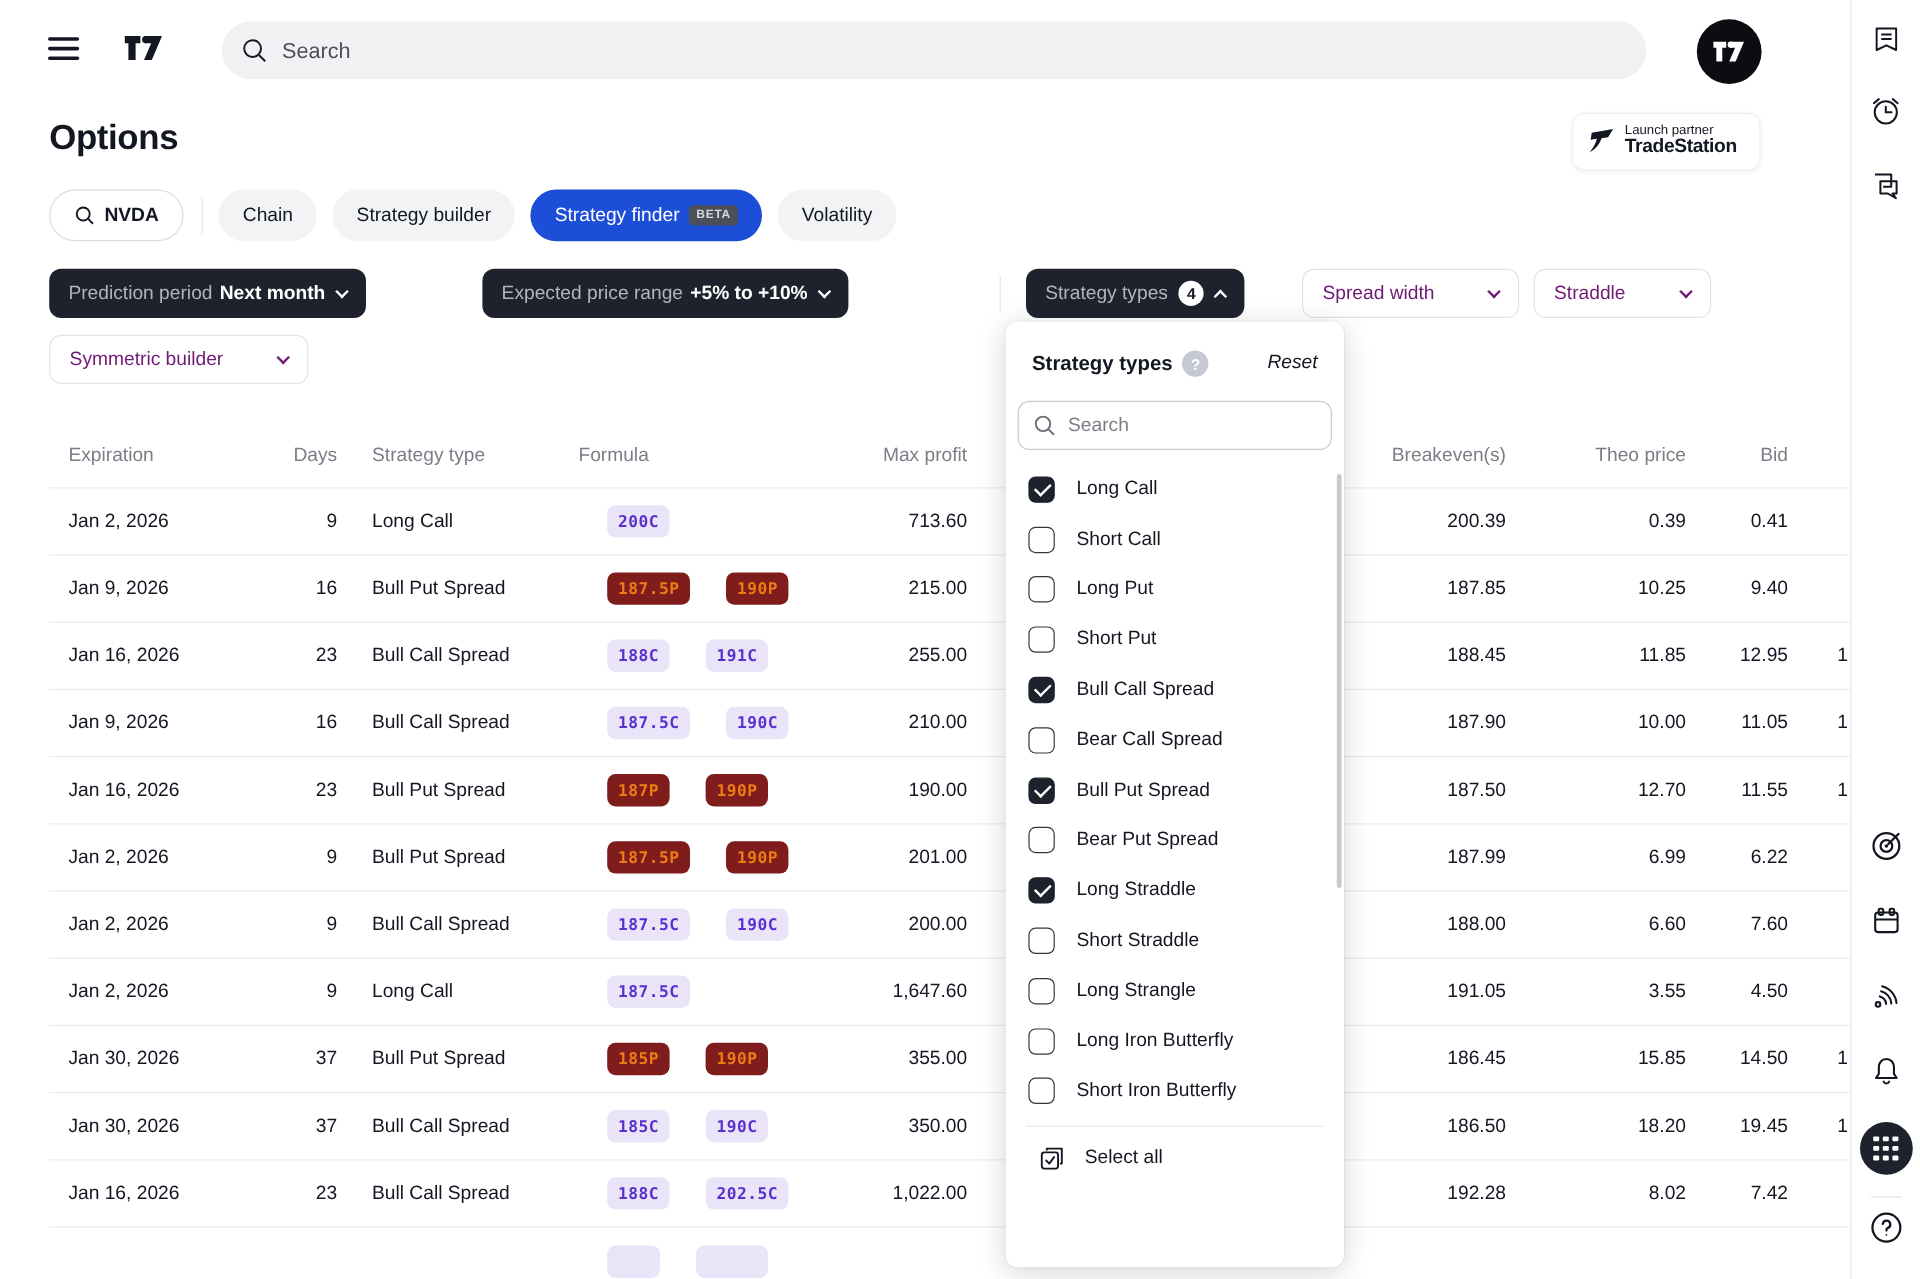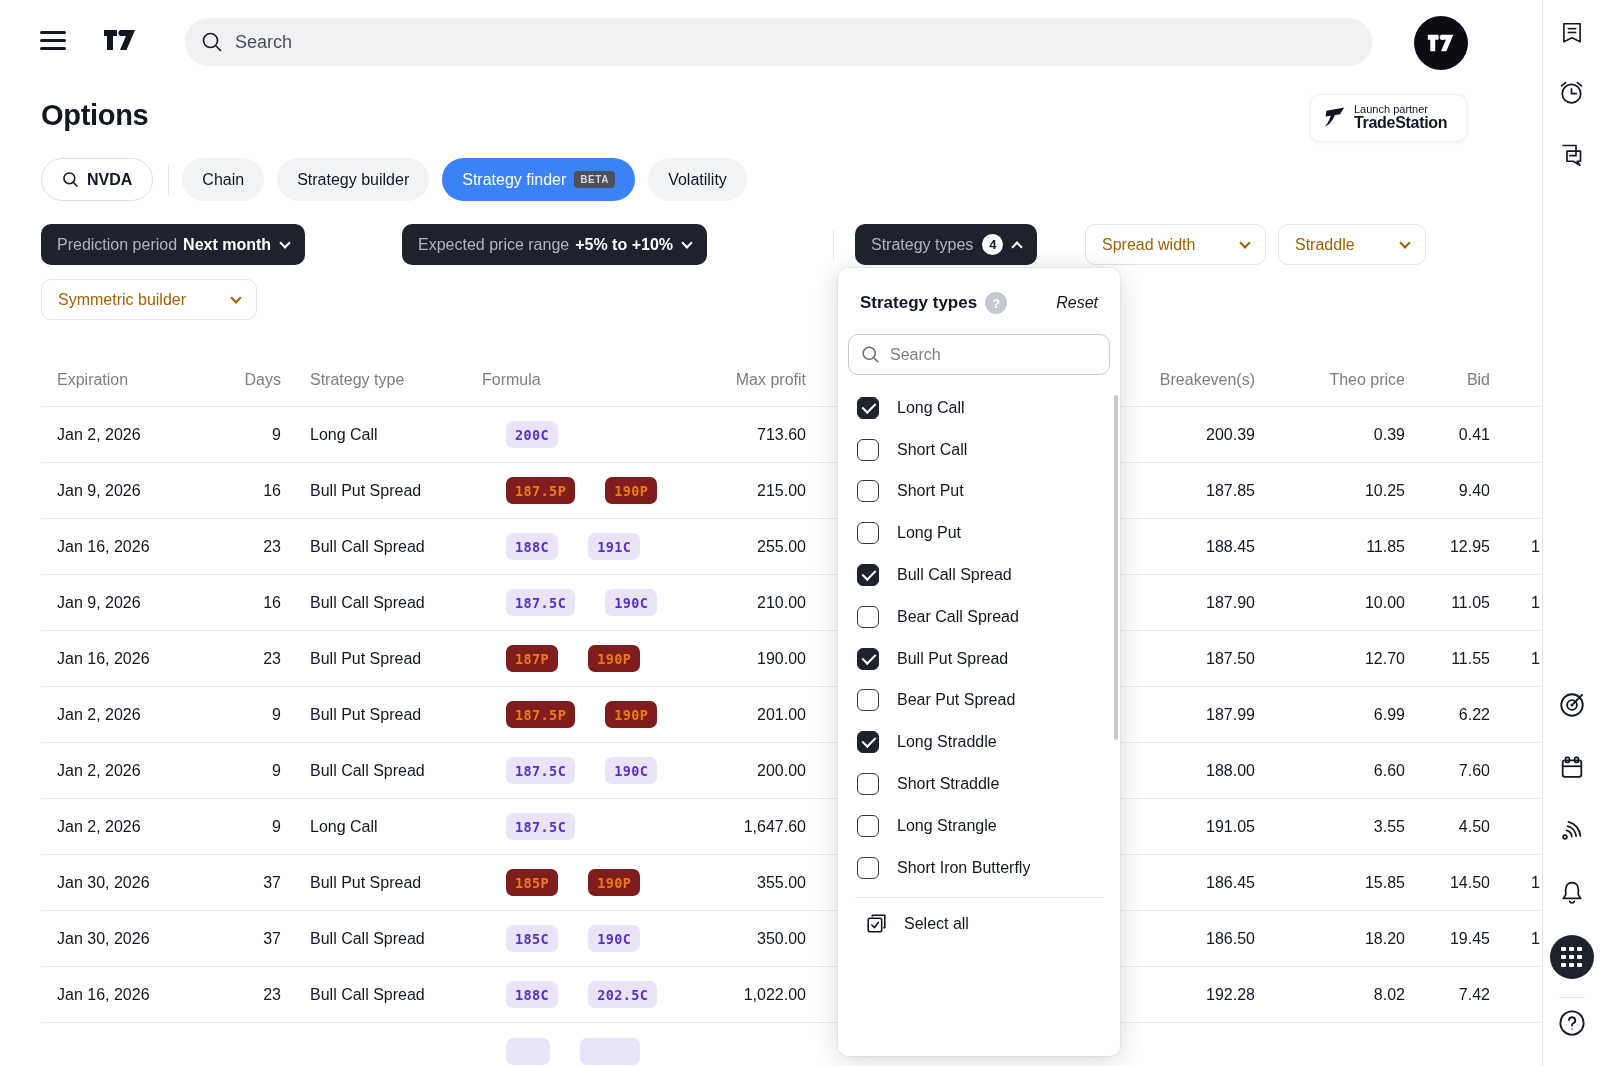--- a/index.html
+++ b/index.html
@@ -37,31 +37,31 @@
   .ts-badge .txt { margin-left:7px; line-height:1.05; }
   .ts-badge .l1 { font-size:11px; color:#131722; }
   .ts-badge .l2 { font-size:16px; font-weight:700; letter-spacing:-0.3px; }
 
   
   .tabs { left:41px; top:158px; height:43px; display:flex; align-items:center; }
   .pill { height:43px; border-radius:22px; display:flex; align-items:center; padding:0 20px;
     font-size:16px; cursor:pointer; white-space:nowrap; }
   .symbol-pill { background:#fff; border:1px solid #dcdee3; font-weight:700; gap:8px; }
   .tab-pill { background:#f2f3f5; margin-left:13px; color:#131722; }
-  .tab-pill.active { background:#3b82f6; color:#fff; }
+  .tab-pill.active { background:#1d4ed8; color:#fff; }
   .beta { background:#4c505a; color:#d6d8dd; font-size:10px; font-weight:700; letter-spacing:.6px;
     padding:3px 6px; border-radius:4px; margin-left:8px; }
   .tab-sep { width:1px; height:30px; background:#e2e4ea; margin-left:15px; }
 
   
   .fbtn { position:absolute; height:41px; border-radius:10px; display:flex; align-items:center;
     padding:0 16px; font-size:16px; cursor:pointer; white-space:nowrap; }
   .fbtn.dark { background:#1e222d; color:#b2b5be; }
   .fbtn.dark b { color:#fff; font-weight:700; margin-left:6px; }
-  .fbtn.light { background:#fff; border:1px solid #e0e3eb; color:#a16207;gap:36px; }
+  .fbtn.light { background:#fff; border:1px solid #e0e3eb; color:#701a75;gap:36px; }
   .chev { display:inline-block; width:8px; height:8px; border-right:2px solid currentColor;
     border-bottom:2px solid currentColor; transform:rotate(45deg); margin-left:10px; margin-top:-4px; }
   .fbtn.dark .chev { color:#fff; }
   .chev.up { transform:rotate(-135deg); margin-top:5px; }
   .count-badge { width:21px; height:21px; background:#fff; color:#131722; border-radius:50%;
     font-size:13px; font-weight:700; display:flex; align-items:center; justify-content:center; margin-left:9px; }
   .f-sep { position:absolute; left:833px; top:230px; width:1px; height:30px; background:#e2e4ea; }
 
   
   .table { left:41px; top:353px; width:1501px; }
@@ -495,26 +495,26 @@
         <span class="lbl">Long Call</span>
       </div>
 
       <div class="opt">
         <span class="cb"></span>
         <span class="lbl">Short Call</span>
       </div>
 
       <div class="opt">
         <span class="cb"></span>
+        <span class="lbl">Long Put</span>
+      </div>
+
+      <div class="opt">
+        <span class="cb"></span>
         <span class="lbl">Short Put</span>
-      </div>
-
-      <div class="opt">
-        <span class="cb"></span>
-        <span class="lbl">Long Put</span>
       </div>
 
       <div class="opt">
         <span class="cb checked"></span>
         <span class="lbl">Bull Call Spread</span>
       </div>
 
       <div class="opt">
         <span class="cb"></span>
         <span class="lbl">Bear Call Spread</span>
@@ -539,20 +539,24 @@
         <span class="cb"></span>
         <span class="lbl">Short Straddle</span>
       </div>
 
       <div class="opt">
         <span class="cb"></span>
         <span class="lbl">Long Strangle</span>
       </div>
 
 
+      <div class="opt">
+        <span class="cb"></span>
+        <span class="lbl">Long Iron Butterfly</span>
+      </div>
 
       <div class="opt">
         <span class="cb"></span>
         <span class="lbl">Short Iron Butterfly</span>
       </div>
     </div>
   <div class="panel-div"></div>
   <div class="select-all">
     <svg width="25" height="25" viewBox="0 0 24 24" fill="none" stroke="#131722" stroke-width="1.5" stroke-linejoin="round">
         <path d="M8 5.5 V4 H20 V16 H18.5"></path>

